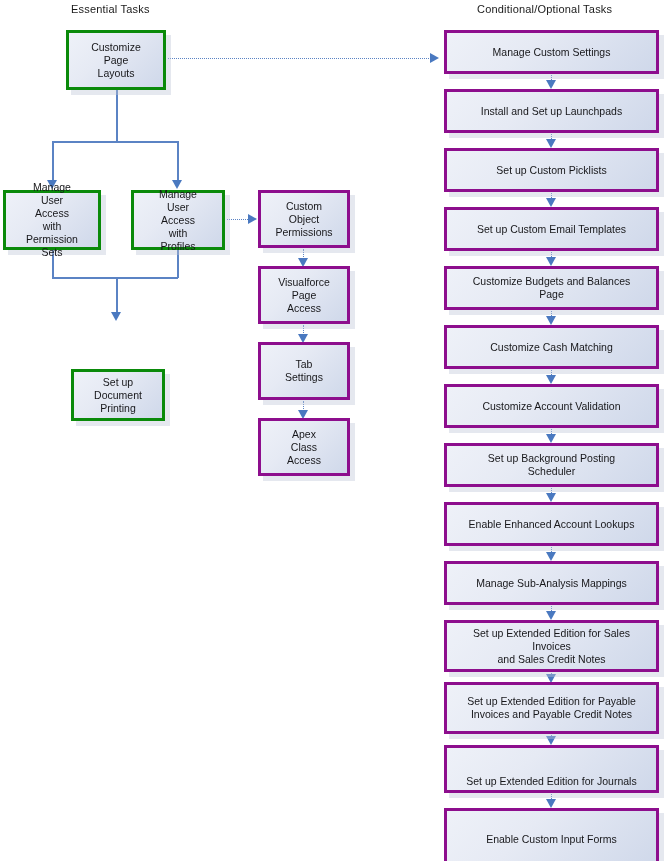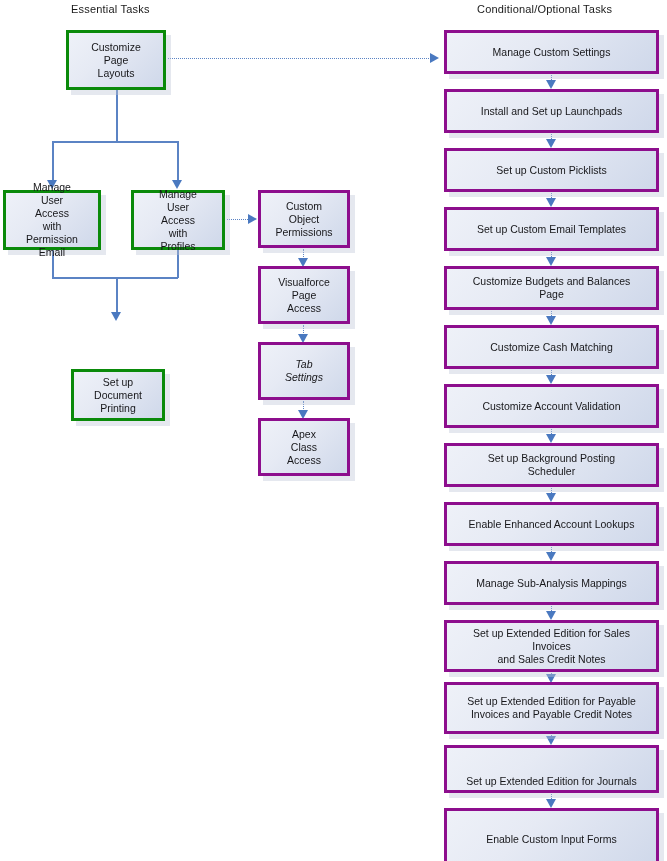--- a/index.html
+++ b/index.html
@@ -116,21 +116,21 @@
   <div class="conn-line conn-v" style="left:52px; top:141px; height:40px;"></div>
   <div class="arrow-down" style="left:47px; top:180px;"></div>
 
   <div class="conn-line conn-v" style="left:177px; top:141px; height:40px;"></div>
   <div class="arrow-down" style="left:172px; top:180px;"></div>
 
   <div class="node green" style="left:3px; top:190px; width:98px; height:60px;">
     <div>
       <span>Manage User</span>
       <span>Access with</span>
-      <span>Permission Email</span>
+      <span>Permission Sets</span>
     </div>
   </div>
 
   <div class="node green" style="left:131px; top:190px; width:94px; height:60px;">
     <div>
       <span>Manage User</span>
       <span>Access with</span>
       <span>Profiles</span>
     </div>
   </div>
@@ -164,21 +164,21 @@
   <div class="node purple" style="left:258px; top:266px; width:92px; height:58px;">
     <div>
       <span>Visualforce Page</span>
       <span>Access</span>
     </div>
   </div>
 
   <div class="dotted-v" style="left:303px; top:325px; height:12px;"></div>
   <div class="arrow-down" style="left:298px; top:334px;"></div>
 
-  <div class="node purple" style="left:258px; top:342px; width:92px; height:58px;font-style:italic;">
+  <div class="node purple" style="left:258px; top:342px; width:92px; height:58px;">
     <div>
       <span>Tab Settings</span>
     </div>
   </div>
 
   <div class="dotted-v" style="left:303px; top:401px; height:12px;"></div>
   <div class="arrow-down" style="left:298px; top:410px;"></div>
 
   <div class="node purple" style="left:258px; top:418px; width:92px; height:58px;">
     <div>

